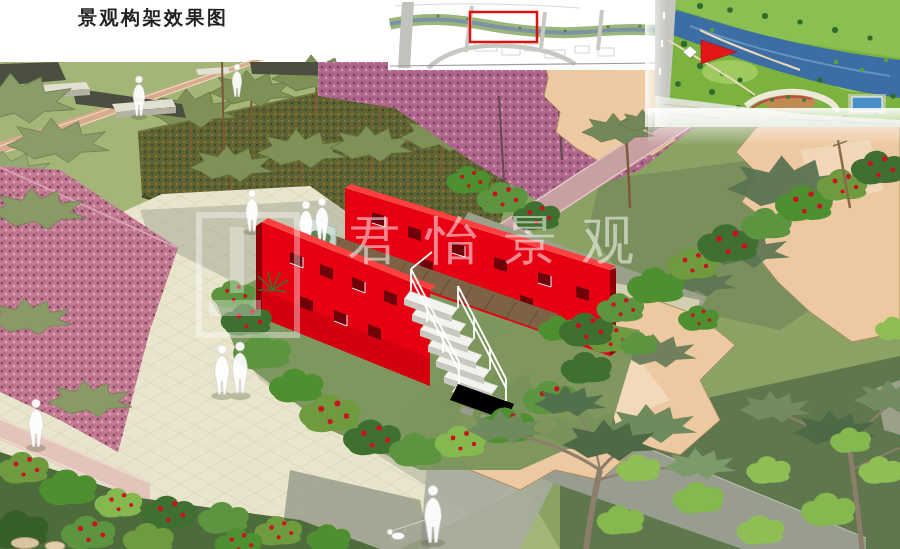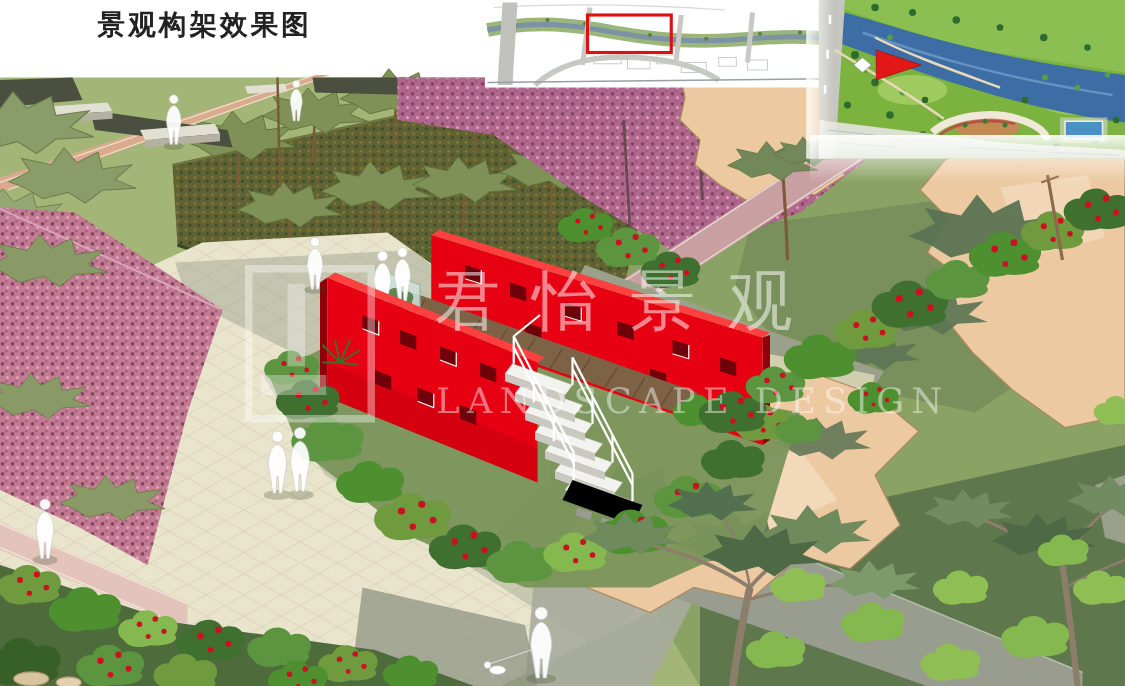--- a/index.html
+++ b/index.html
@@ -1,19 +1,19 @@
 <!DOCTYPE html>
 <html style="--page_bg: #ffffff; --title_color: #222222; --highlight_red: #dd1111; --structure_red: #e60012; --structure_red_dark: #8f0008; --structure_red_top: #ff4040; --lawn_light: #a3b677; --lawn_mid: #8aa263; --lawn_dark: #74895a; --lawn_forest: #5f774c; --plaza_cream: #e9e5cd; --plaza_shadow: #9fa391; --path_grey: #999d90; --sand_tan: #ecc9a0; --sand_outline: #a9895f; --pink_bed: #c27b92; --pink_blossom: #b0688f; --hedge_dark: #5e6335; --bush_green: #4e8f30; --flower_red: #cc1022; --river_blue: #3c6da4; --plan_green: #7cb23e; --deck_wood: #7d6245; --stair_white: #f2f2ee;"><head>
 <meta charset="utf-8">
 <style>
   html,body{margin:0;padding:0;background:#fff;}
   .stage{position:relative;width:900px;height:549px;background:var(--page_bg,#fff);overflow:hidden;
          font-family:"Liberation Sans",sans-serif;}
   .stage svg{position:absolute;left:0;top:0;}
-  .drawing-title{position:absolute;left:78px;top:5px;font-size:22px;font-weight:bold;
+  .drawing-title{position:absolute;left:78px;top:5px;font-size:19px;font-weight:bold;
          color:var(--title_color,#222);letter-spacing:2.5px;font-family:"DejaVu Sans",sans-serif;}
   .wm{position:absolute;pointer-events:none;color:#fff;}
   .wm-logo{left:196px;top:212px;width:104px;height:126px;border:6px solid rgba(255,255,255,.38);
          box-sizing:border-box;position:absolute;pointer-events:none;}
   .wm-logo .bar-v{position:absolute;left:30%;top:8%;width:16%;height:58%;background:rgba(255,255,255,.32);}
   .wm-logo .bar-h{position:absolute;left:8%;top:72%;width:56%;height:14%;background:rgba(255,255,255,.32);}
   .wm-cn{left:348px;top:206px;font-size:52px;letter-spacing:26px;opacity:.52;
          font-family:"DejaVu Serif",serif;white-space:nowrap;}
   .wm-en{left:349px;top:304px;font-size:28px;letter-spacing:6px;opacity:.45;
          font-family:"DejaVu Serif",serif;white-space:nowrap;}
@@ -559,17 +559,16 @@
     <rect x="648" y="108" width="252" height="38" fill="url(#fadeV)" transform="translate(0,0)" transform-origin="0 0"></rect>
     <rect x="645" y="0" width="22" height="127" fill="url(#fadeH)"></rect>
   </g>
 </svg>
 
 <div class="wm-logo">
   <div class="bar-v"></div>
   <div class="bar-h"></div>
 </div>
 <div class="wm wm-cn">君怡景观</div>
-<div class="wm wm-en">LANDSCAPE DESIGN</div>
 
 <div class="drawing-title">景观构架效果图</div>
 
 </div>
 
 </body></html>

